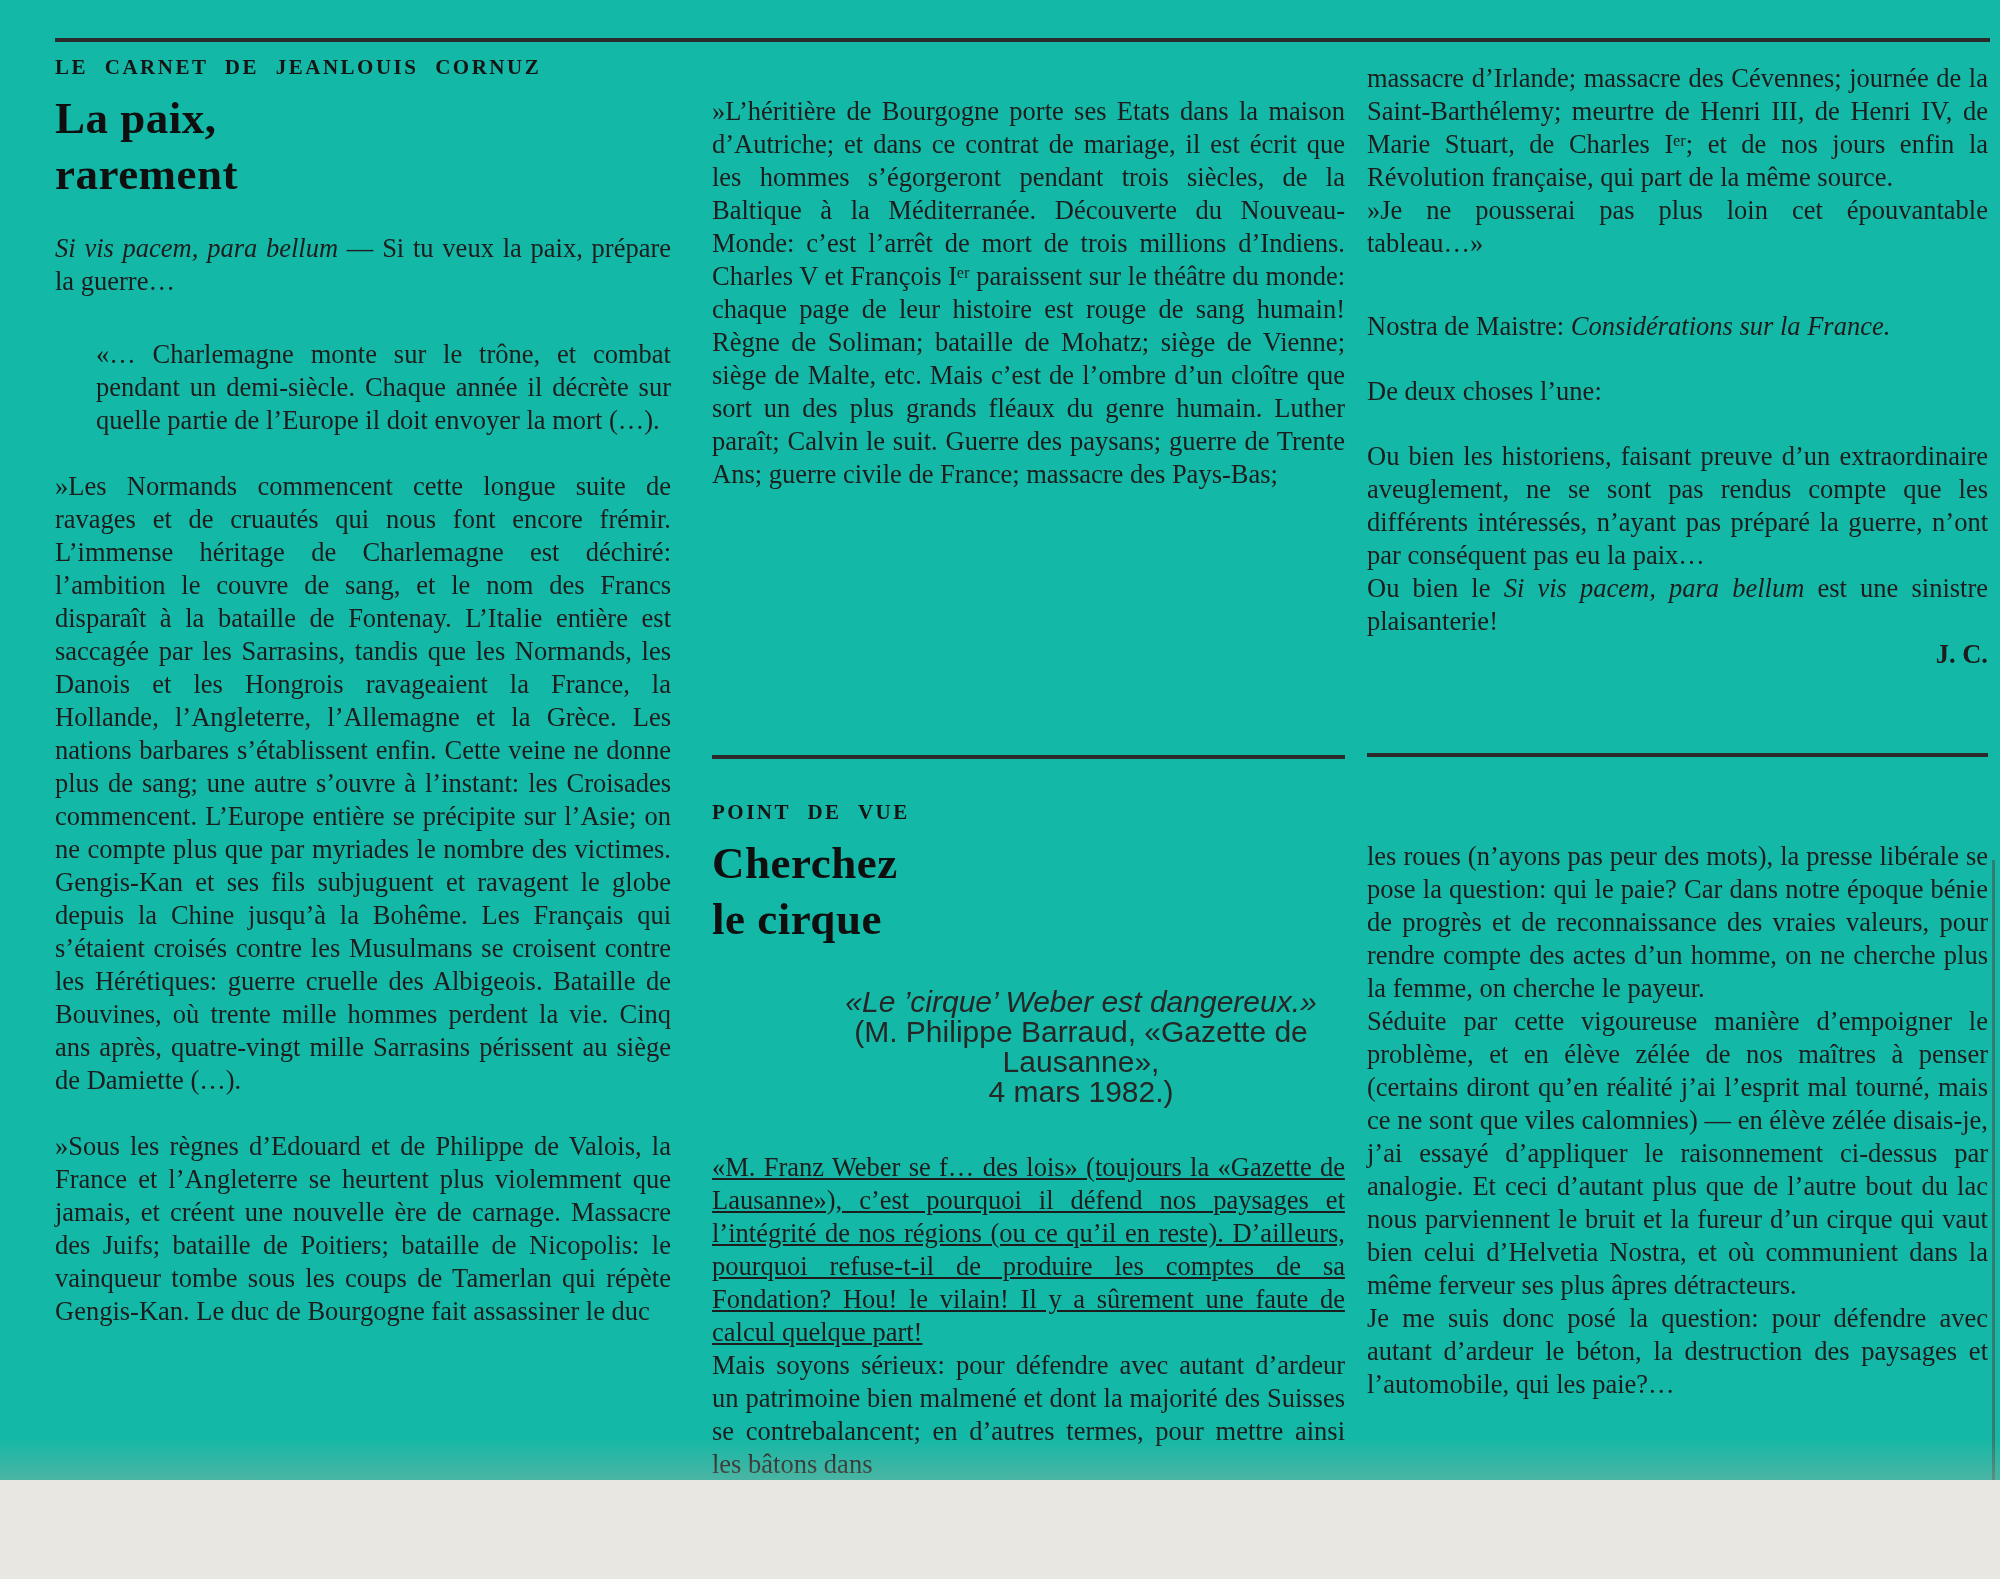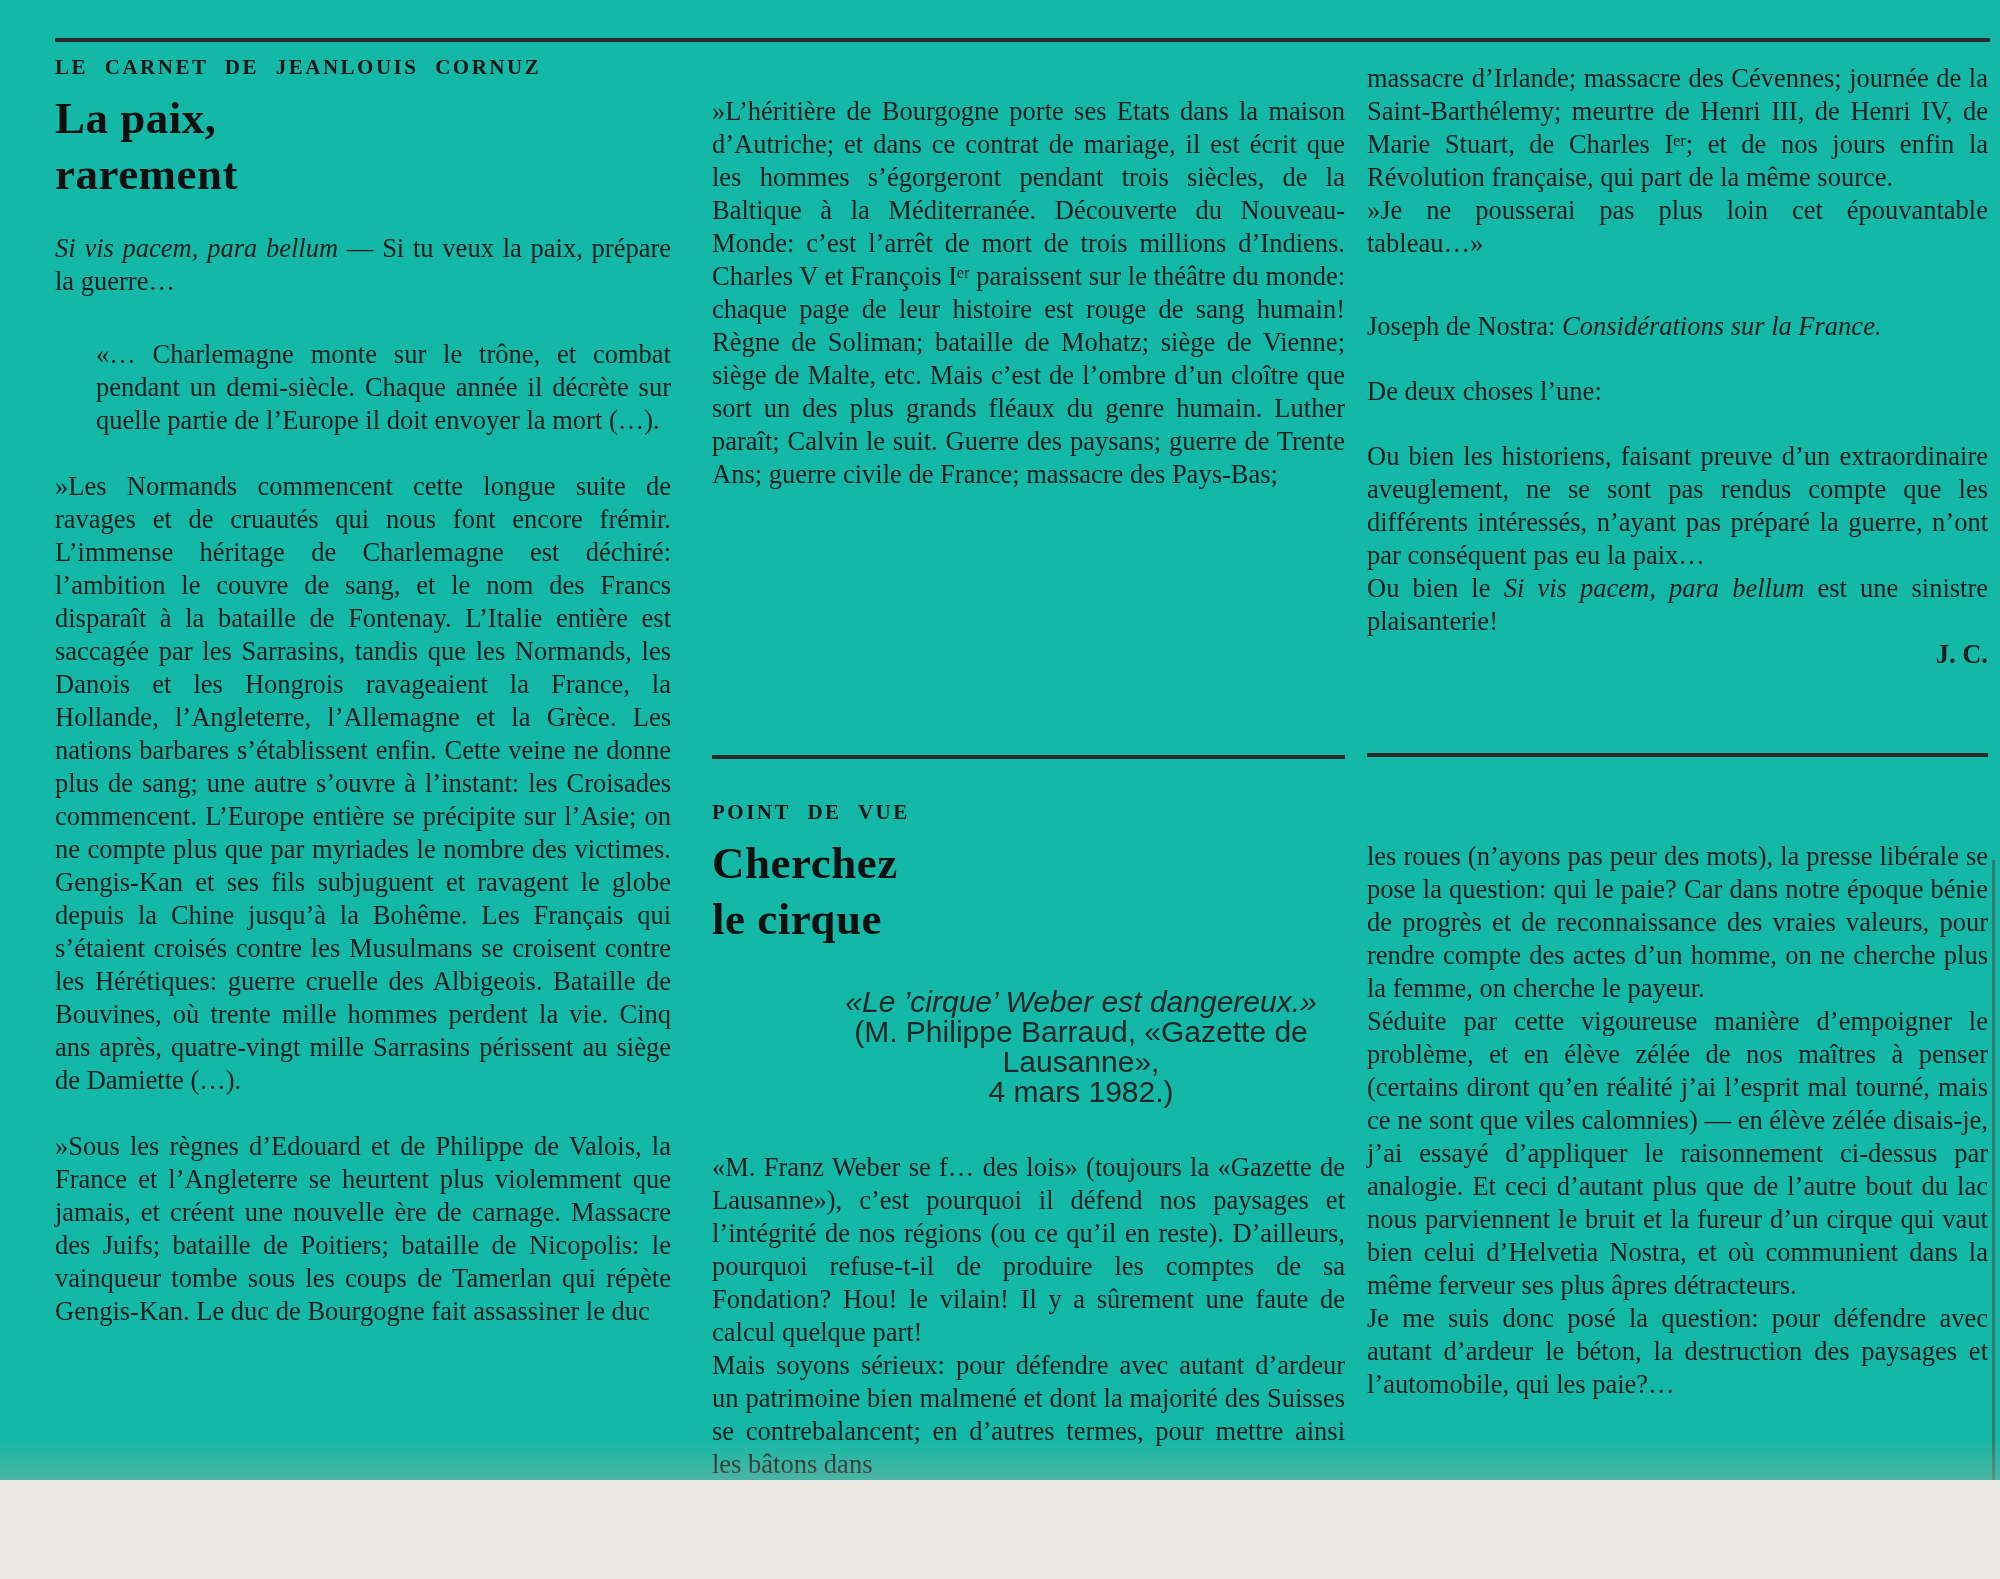--- a/index.html
+++ b/index.html
@@ -47,21 +47,21 @@
   .mt-10 { margin-top:10px; }
   .right-align { text-align:right; }
   .sig { font-weight:bold; }
 
   .cirque-epi {
     margin:40px 0 0 105px;
     font-family:Liberation Sans, sans-serif;
     font-size:30px; line-height:30px; color:#262626; text-align:center;
   }
   .cirque-epi .quote-line { font-style:italic; }
-  .cirque-body-start { margin-top:44px; }
+  .cirque-body-start { margin-top:44px;text-decoration:underline; }
 
   .edge-line {
     position:absolute; right:5px; top:860px; width:3px; height:640px;
     background:#4a4a46; opacity:0.55;
   }
   .grain {
     position:absolute; left:0; right:0; bottom:0; height:42px;
     background:linear-gradient(to bottom, rgba(182,180,166,0), rgba(176,174,158,0.35));
   }
 </style>
@@ -101,21 +101,21 @@
       <div>(M. Philippe Barraud, «Gazette de Lausanne»,</div>
       <div>4 mars 1982.)</div>
     </div>
     <p class="body cirque-body-start">«M. Franz Weber se f… des lois» (toujours la «Gazette de Lausanne»), c’est pourquoi il défend nos paysages et l’intégrité de nos régions (ou ce qu’il en reste). D’ailleurs, pourquoi refuse-t-il de produire les comptes de sa Fondation? Hou! le vilain! Il y a sûrement une faute de calcul quelque part!</p>
     <p class="body">Mais soyons sérieux: pour défendre avec autant d’ardeur un patrimoine bien malmené et dont la majorité des Suisses se contrebalancent; en d’autres termes, pour mettre ainsi les bâtons dans</p>
   </section>
 
   <section class="col col-right-a">
     <p class="body">massacre d’Irlande; massacre des Cévennes; journée de la Saint-Barthélemy; meurtre de Henri III, de Henri IV, de Marie Stuart, de Charles Iᵉʳ; et de nos jours enfin la Révolution française, qui part de la même source.</p>
     <p class="body">»Je ne pousserai pas plus loin cet épouvantable tableau…»</p>
-    <p class="body mt-50"><span>Joseph de Nostra: </span><span class="it">Considérations sur la France.</span></p>
+    <p class="body mt-50"><span>Nostra de Maistre: </span><span class="it">Considérations sur la France.</span></p>
     <p class="body mt-32">De deux choses l’une:</p>
     <p class="body mt-32">Ou bien les historiens, faisant preuve d’un extraordinaire aveuglement, ne se sont pas rendus compte que les différents intéressés, n’ayant pas préparé la guerre, n’ont par conséquent pas eu la paix…</p>
     <p class="body"><span>Ou bien le </span><span class="it">Si vis pacem, para bellum</span><span> est une sinistre plaisanterie!</span></p>
     <p class="body right-align sig">J. C.</p>
   </section>
 
   <div class="rule rule-rightA"></div>
 
   <section class="col col-right-b">
     <p class="body">les roues (n’ayons pas peur des mots), la presse libérale se pose la question: qui le paie? Car dans notre époque bénie de progrès et de reconnaissance des vraies valeurs, pour rendre compte des actes d’un homme, on ne cherche plus la femme, on cherche le payeur.</p>

